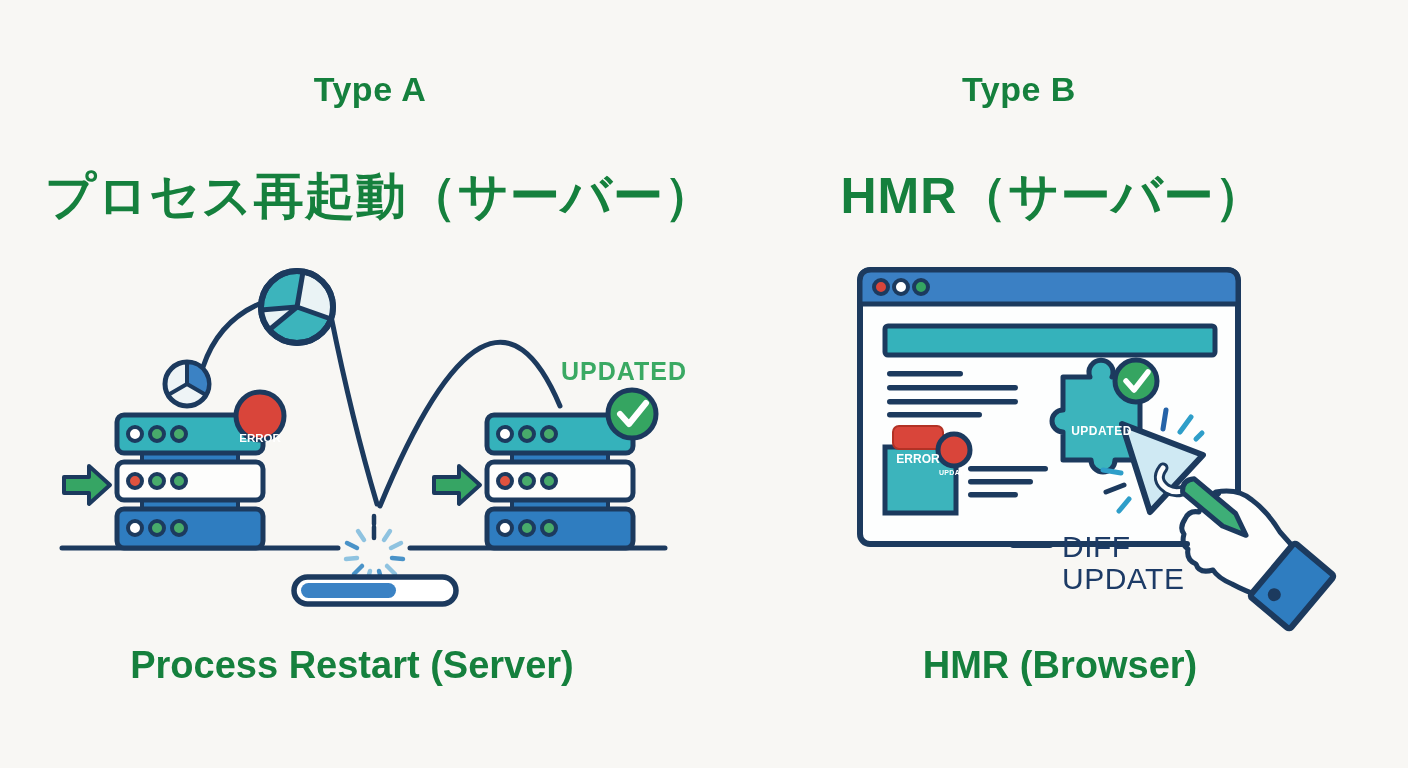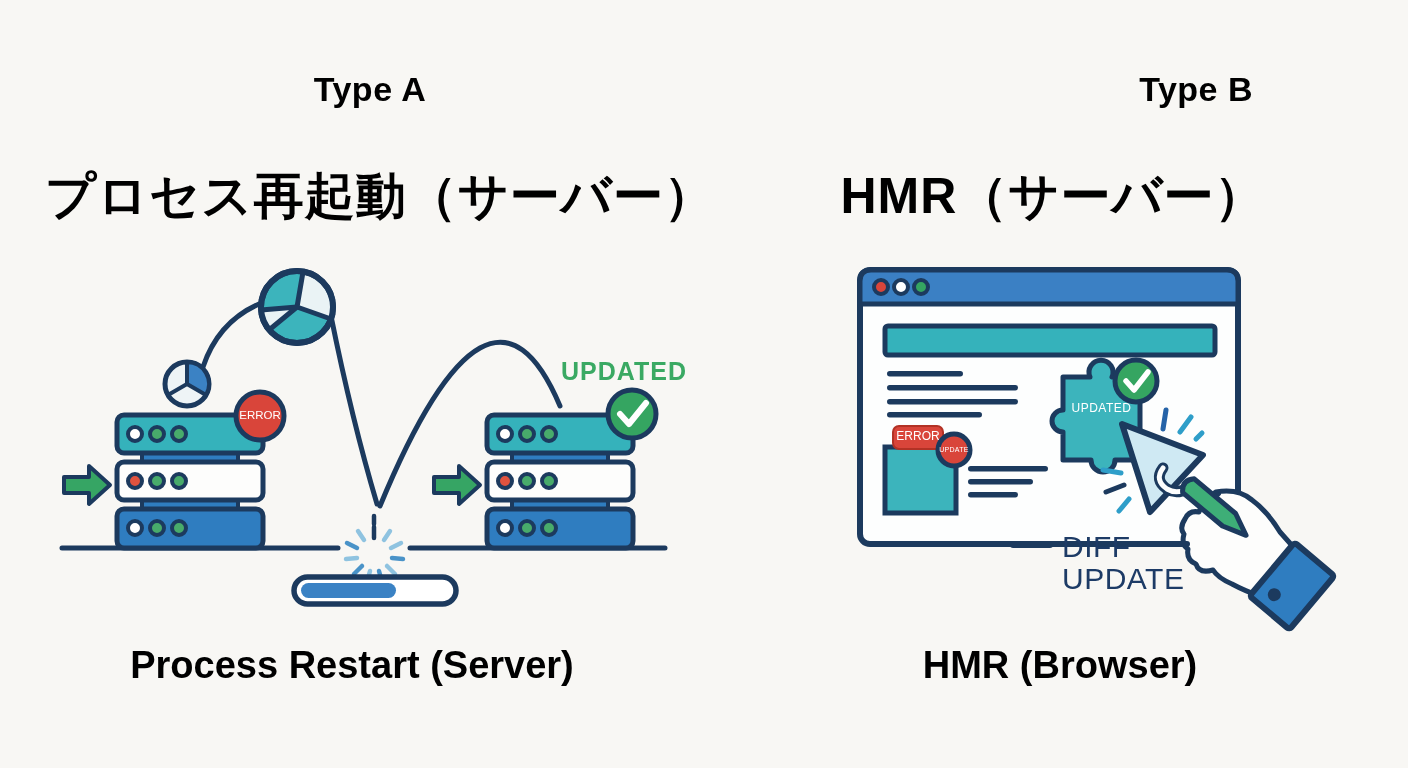--- a/index.html
+++ b/index.html
@@ -4,25 +4,25 @@
 <style>
   html,body{margin:0;padding:0;}
   body{
     width:1408px;height:768px;
     background:#f8f7f4;
     font-family:"Liberation Sans","DejaVu Sans",sans-serif;
     overflow:hidden;
   }
   .canvas{position:relative;width:1408px;height:768px;background:#f8f7f4;}
   .art{position:absolute;left:0;top:0;}
-  .txt{position:absolute;color:#000000;font-weight:700;text-align:center;line-height:1.15;}
+  .txt{position:absolute;color:#15803d;font-weight:700;text-align:center;line-height:1.15;}
   .type-label{font-size:34px;letter-spacing:.5px;}
   .subtitle{font-size:50px;letter-spacing:1px;margin-top:44px;}
   .caption{font-size:38px;}
-  .badge-text{color:#ffffff;font-weight:400;}
+  .badge-text{color:#ffffff;font-weight:700;margin-top:23px;}
   .updated-green{color:#3aa963;font-size:25px;letter-spacing:1px;font-weight:700;}
   .diff-block{position:absolute;left:1062px;top:531px;color:#1d3b66;font-weight:400;
               font-size:30px;line-height:32px;text-align:left;letter-spacing:.5px;}
 </style>
 </head>
 <body>
 
 <div class="canvas">
 
   <svg class="art" width="1408" height="768" viewBox="0 0 1408 768">
@@ -183,21 +183,21 @@
   </svg>
 
   <div class="txt type-label" style="left:170px;top:70px;width:400px;">Type A</div>
   <div class="txt subtitle" style="left:10px;top:124px;width:740px;">プロセス再起動（サーバー）</div>
 
   <div class="txt badge-text" style="left:236px;top:409px;width:48px;font-size:11.5px;">ERROR</div>
   <div class="txt updated-green" style="left:549px;top:357px;width:150px;">UPDATED</div>
 
   <div class="txt caption" style="left:52px;top:644px;width:600px;">Process Restart (Server)</div>
 
-  <div class="txt type-label" style="left:853px;top:70px;width:400px;text-align:right;">Type B</div>
+  <div class="txt type-label" style="left:819px;top:70px;width:400px;">Type B</div>
   <div class="txt subtitle" style="left:733px;top:124px;width:640px;">HMR（サーバー）</div>
 
   <div class="txt badge-text" style="left:893px;top:430px;width:50px;font-size:12px;">ERROR</div>
   <div class="txt badge-text" style="left:938px;top:446px;width:32px;font-size:7px;letter-spacing:.3px;">UPDATE</div>
   <div class="txt badge-text" style="left:1063px;top:402px;width:77px;font-size:12px;letter-spacing:.5px;">UPDATED</div>
 
   <div class="diff-block">
     <div>DIFF</div>
     <div>UPDATE</div>
   </div>

